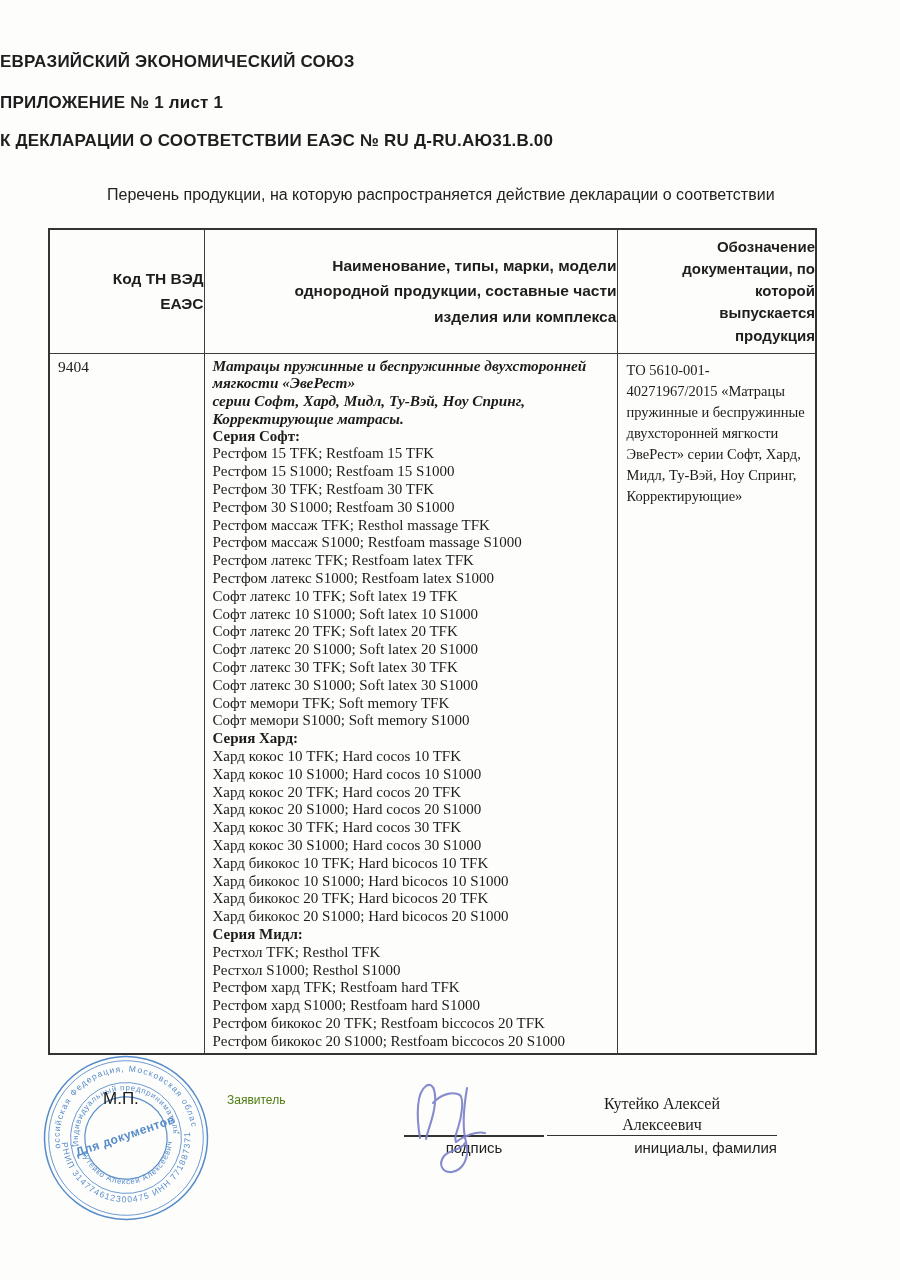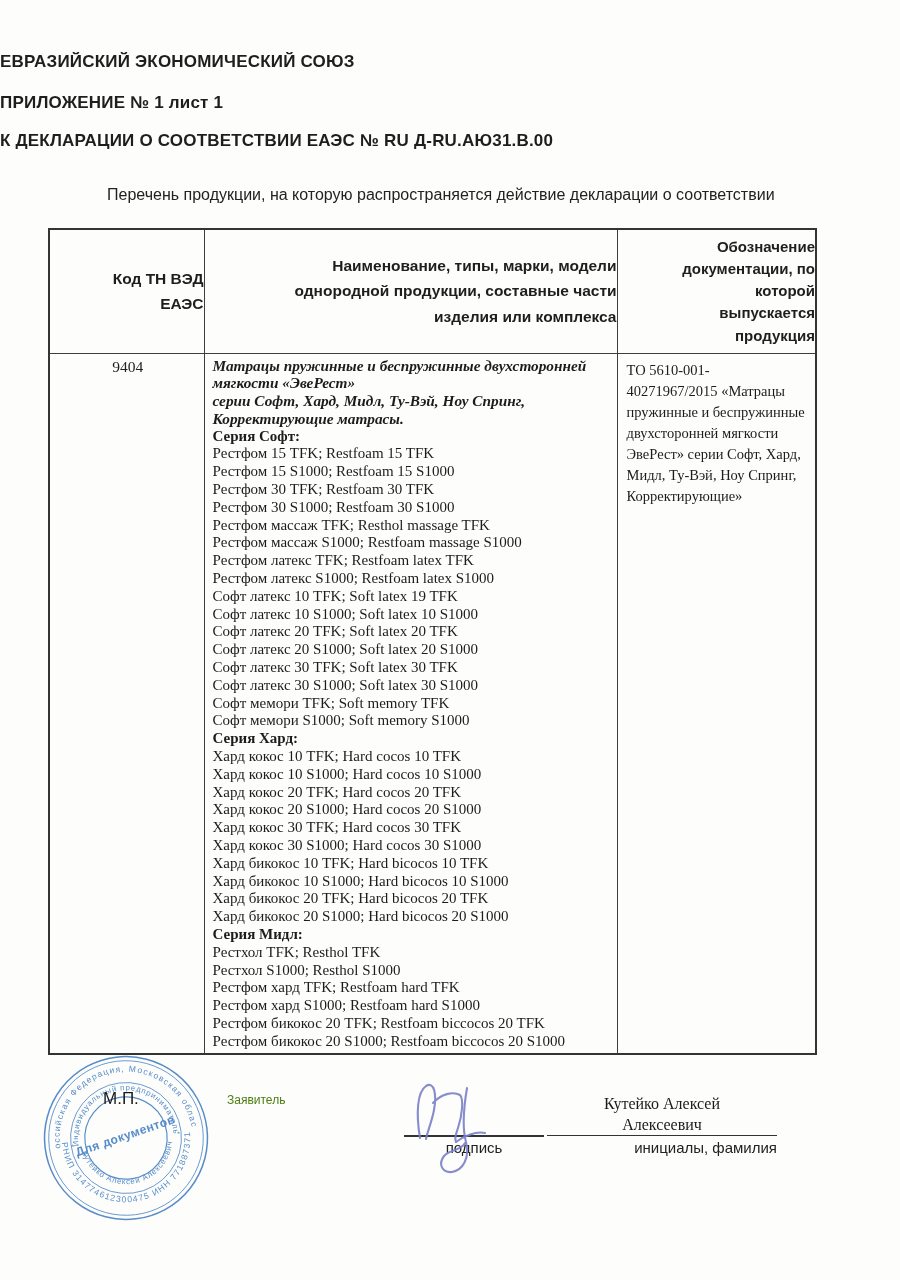--- a/index.html
+++ b/index.html
@@ -26,21 +26,21 @@
   .doc-table { border:2px solid #343434; }
   .doc-table col.c1 { width:155px; }
   .doc-table col.c2 { width:413px; }
   .doc-table col.c3 { width:199px; }
   .doc-table thead th {
     height:124px; vertical-align:middle; text-align:right;
     font-size:15.5px; font-weight:bold; line-height:1.65; white-space:pre-line;
   }
   .doc-table thead th.h-doc { font-size:15px; line-height:1.48; }
   .doc-table tbody td { height:701px; }
-  td.code-cell { font-family:"Liberation Serif", serif; font-size:15.5px; padding:4px 6px 0 8px; color:#222;text-align:center; }
+  td.code-cell { font-family:"Liberation Serif", serif; font-size:15.5px; padding:4px 6px 0 8px; color:#222; }
   td.products-cell { padding:3px 6px 0 8px; }
   .pline {
     font-family:"Liberation Serif", serif;
     font-size:15px; line-height:17.8px; color:#1c1c1c;
     white-space:nowrap;
   }
   .pline.title { font-weight:bold; font-style:italic; font-size:15.3px; }
   .pline.section { font-weight:bold; }
   td.doc-cell {
     font-family:"Liberation Serif", serif;

